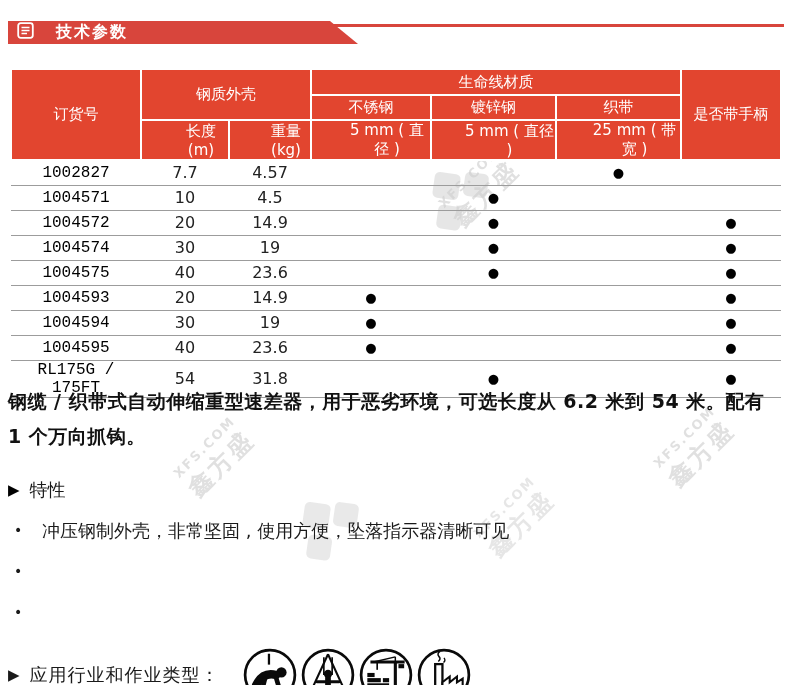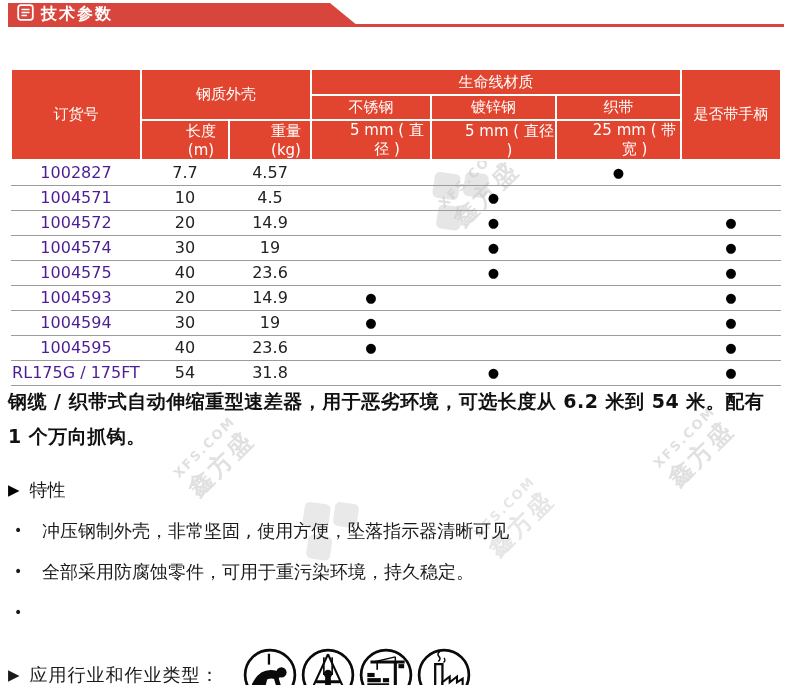--- a/index.html
+++ b/index.html
@@ -2,23 +2,23 @@
 <html><head>
 <meta charset="utf-8">
 <style>
   * { margin:0; padding:0; box-sizing:border-box; }
   html,body { width:790px; height:685px; background:#fff; overflow:hidden;
     font-family:"DejaVu Sans","Liberation Sans",sans-serif; color:#1a1a1a; }
   .page { position:relative; width:790px; height:685px; }
 
   
   .banner-underline { position:absolute; left:8px; top:24px; width:776px; height:3px; background:#d8453c; }
-  .tech-banner { position:absolute; left:8px; top:3px; width:356px; height:23px; background:#d8453c;
+  .tech-banner { position:absolute; left:8px; top:21px; width:356px; height:23px; background:#d8453c;
     clip-path:polygon(0 0,322px 0,350px 23px,0 23px);
-    display:flex; align-items:center; padding-left:9px; gap:7px; }
+    display:flex; align-items:center; padding-left:9px; gap:22px; }
   .tech-banner .title { color:#fff; font-size:16px; font-weight:bold; letter-spacing:2px; }
 
   
   .wm { position:absolute; transform:rotate(-45deg); text-align:center; pointer-events:none;
     color:rgba(130,130,130,0.25); line-height:1.25; white-space:nowrap; }
   .wm .l1 { font-size:13px; letter-spacing:2px; font-weight:bold; }
   .wm .l2 { font-size:24px; font-weight:bold; letter-spacing:3px; }
   .wm1 { left:440px; top:165px; }
   .wm2 { left:175px; top:435px; }
   .wm3 { left:655px; top:425px; }
@@ -30,21 +30,21 @@
   
   table.spec { position:absolute; left:10px; top:68px; width:770px; border-collapse:collapse; table-layout:fixed; }
   table.spec col.c1{width:130px} table.spec col.c2{width:88px} table.spec col.c3{width:82px}
   table.spec col.c4{width:120px} table.spec col.c5{width:125px} table.spec col.c6{width:125px}
   table.spec col.c7{width:100px}
   table.spec th { background:#e2452f; color:#fff; font-weight:normal; font-size:15px;
     border:2px solid #fff; text-align:center; padding:0; }
   tr.h1 th { height:26px; } tr.h2 th { height:25px;margin-left:16px; } tr.h3 th { height:26px;padding-left:32px; }
   table.spec td { height:25px; text-align:center; font-size:16px; color:#222;
     border-bottom:1px solid #9c9c9c; padding:0; }
-  table.spec td.order-no { color:#4c1d95; font-size:16px; }
+  table.spec td.order-no { color:#000000; font-size:16px;font-family:Liberation Mono, monospace; }
   table.spec td.dot-cell { font-size:13px; color:#000; }
 
   
   .content { position:absolute; left:8px; top:384px; width:776px; }
   .description { font-size:19px; line-height:35px; color:#111; letter-spacing:.5px;font-weight:bold; }
   .section-heading { margin-top:24px; font-size:18px; display:flex; align-items:center; gap:10px; }
   .section-heading .tri { font-size:15px; color:#000; }
   ul.features { list-style:none; margin-top:8px; }
   ul.features li { font-size:18px; line-height:25px; margin-top:16px; display:flex; }
   ul.features li .bullet { width:34px; padding-left:6px; font-size:14px; }
@@ -225,21 +225,20 @@
       <span class="tri">▶</span>
       <span>特性</span>
     </div>
     <ul class="features">
         <li>
           <span class="bullet">•</span>
           <span>冲压钢制外壳，非常坚固 , 使用方便，坠落指示器清晰可见</span>
         </li>
         <li>
           <span class="bullet">•</span>
-          <span>全部采用防腐蚀零件，可用于重污染环境，持久稳定。</span>
         </li>
         <li>
           <span class="bullet">•</span>
         </li>
       </ul>
 
     <div class="applications">
       <span class="tri">▶</span>
       <span class="app-label">应用行业和作业类型：</span>
       <div class="app-icons">

